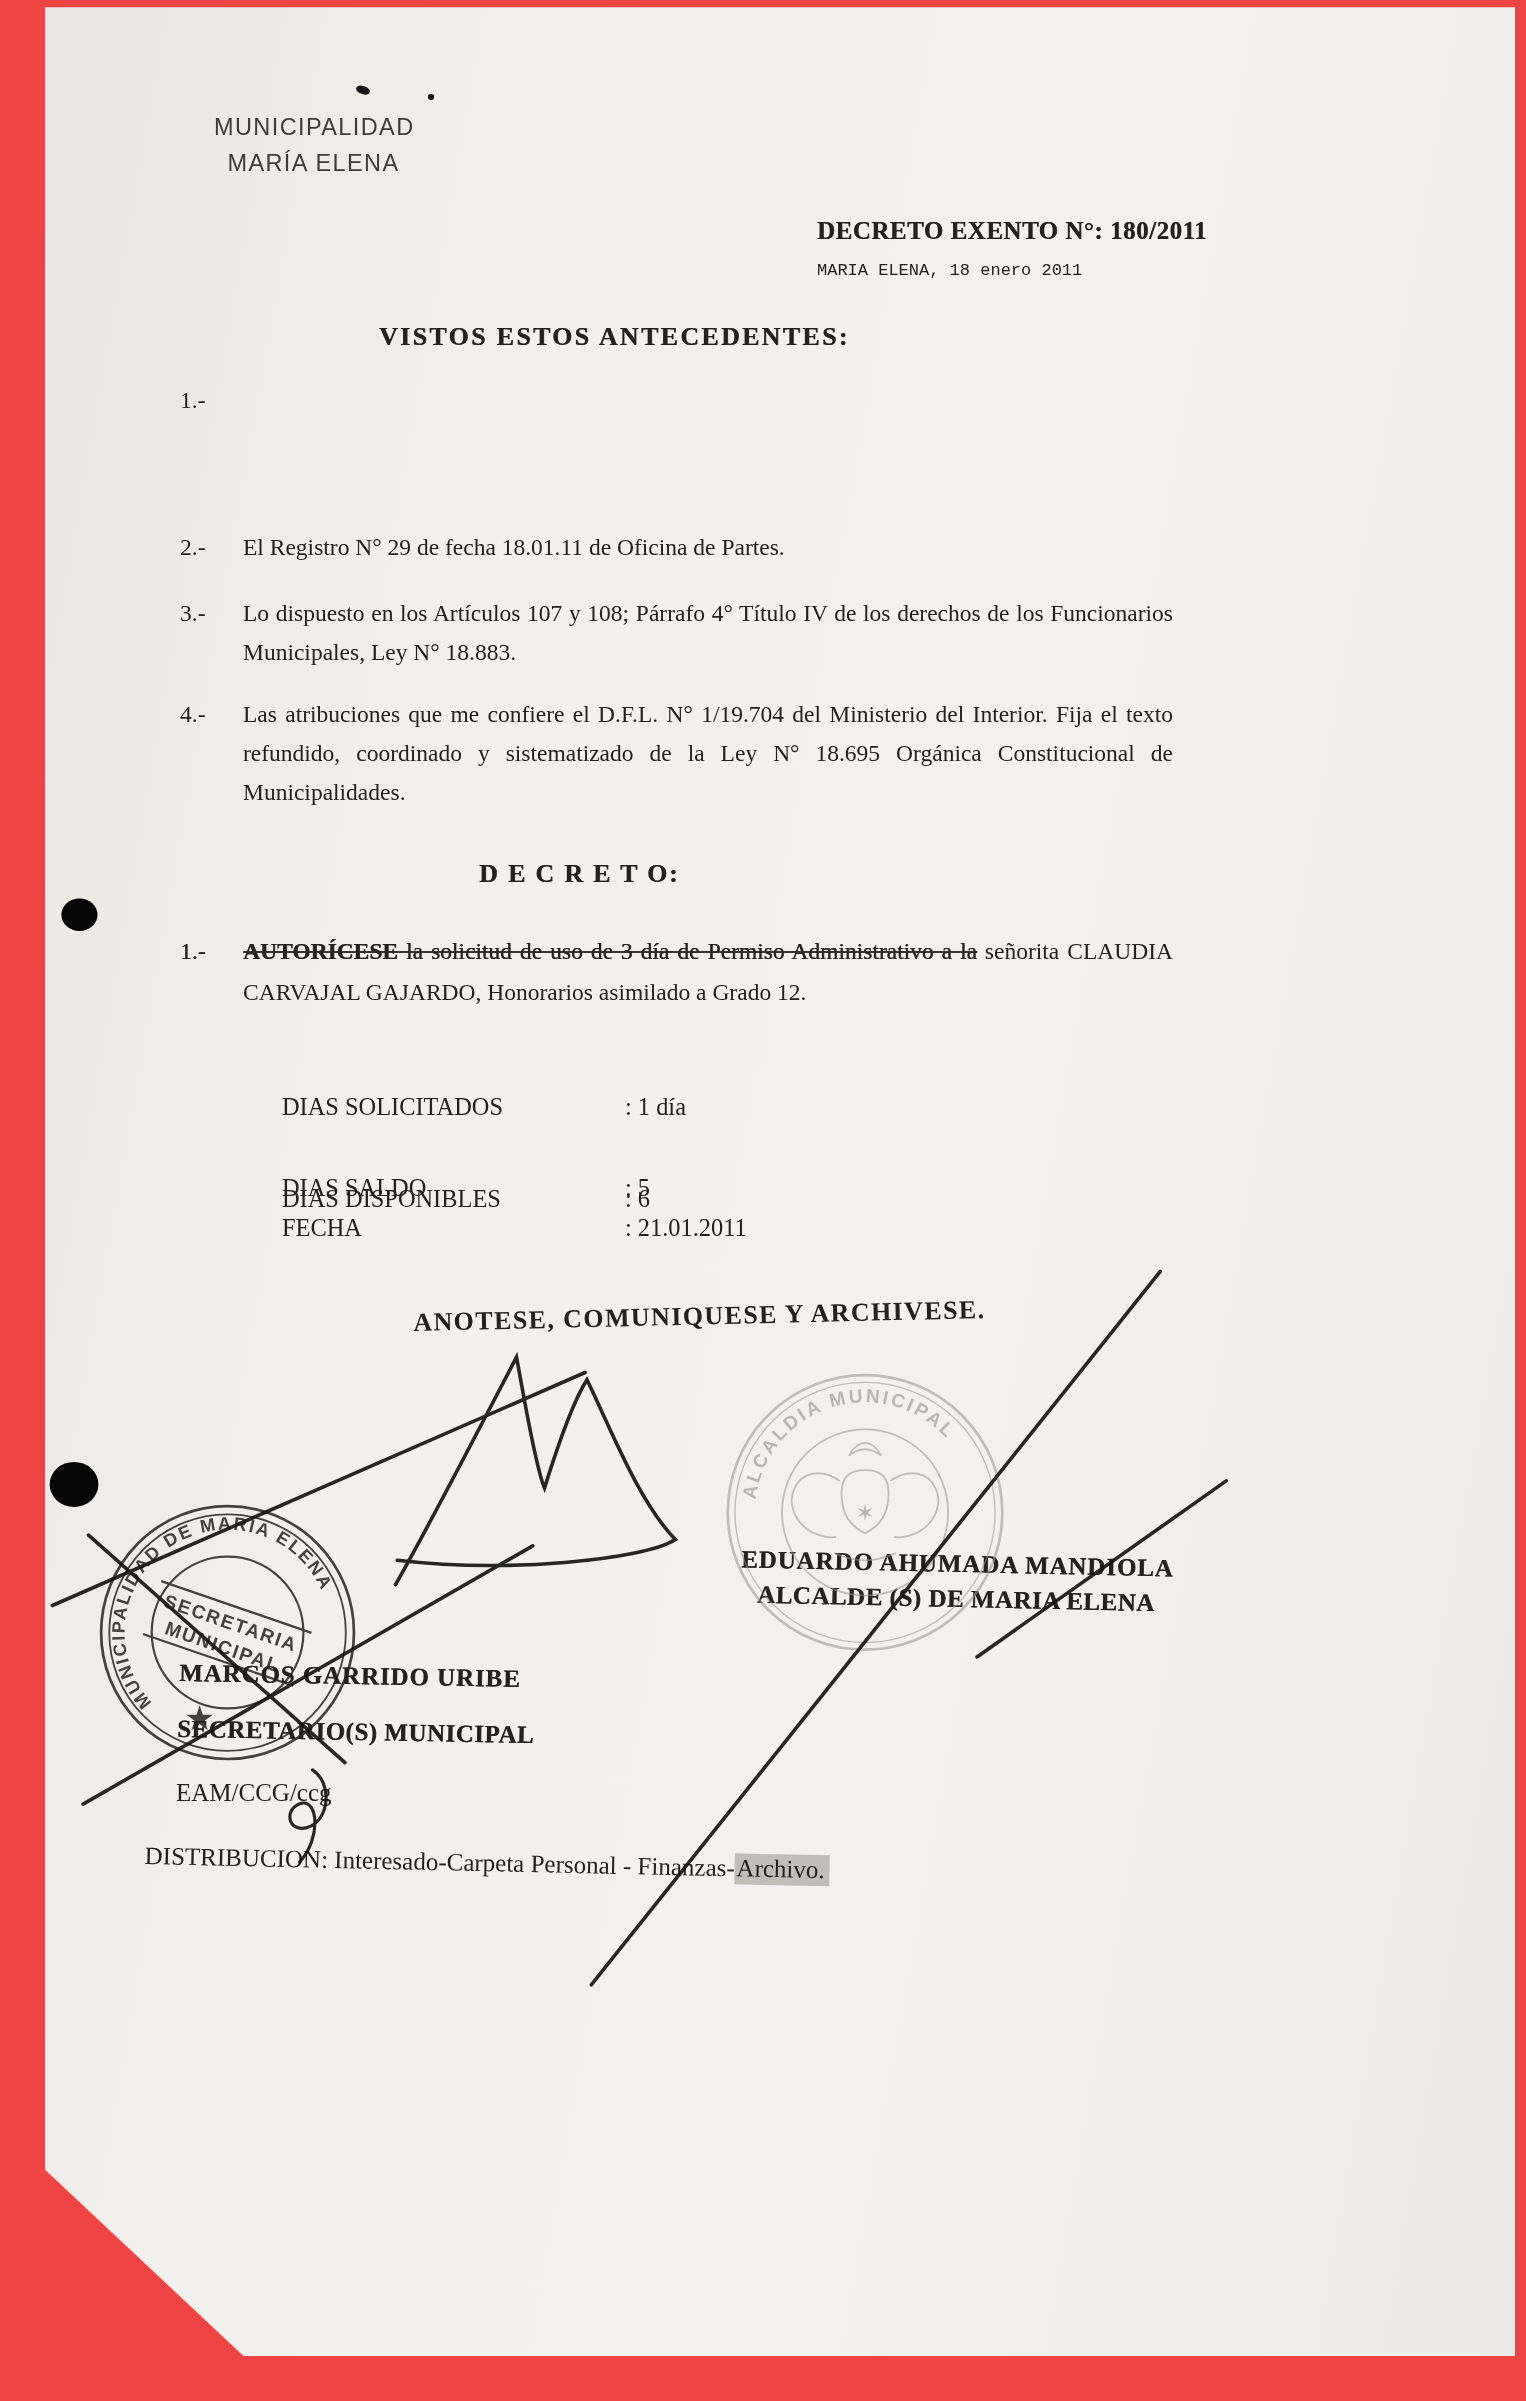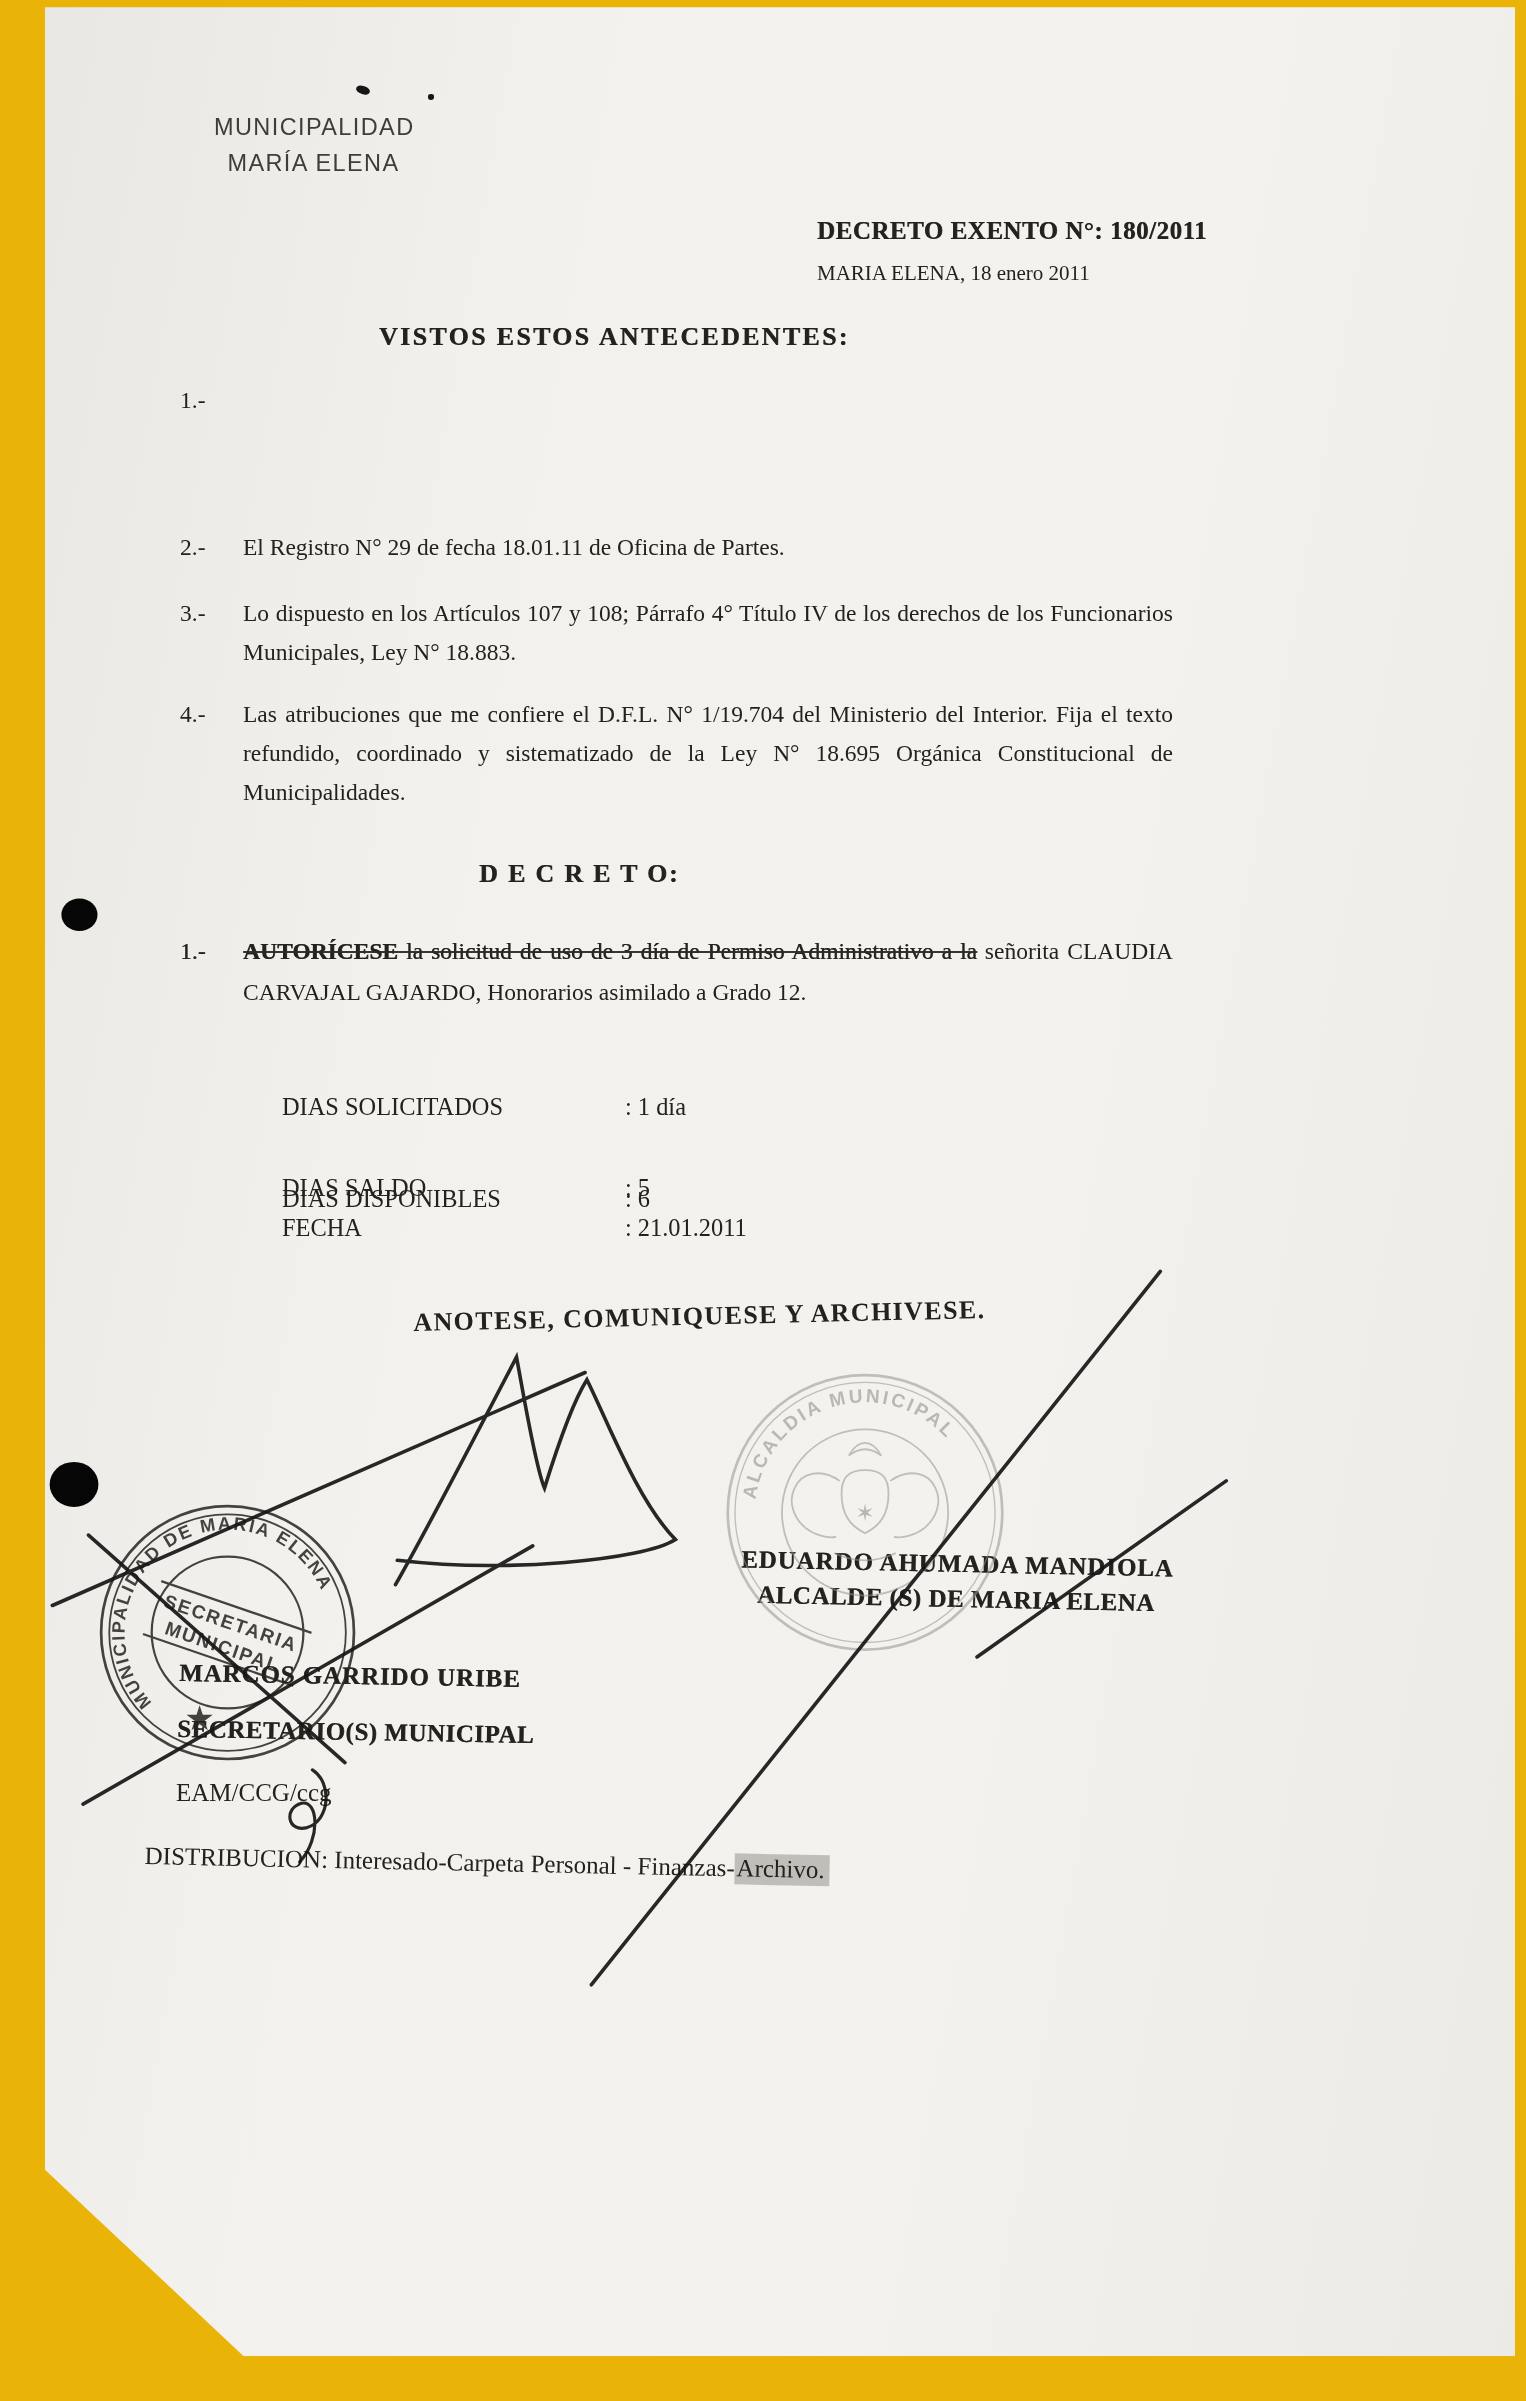--- a/index.html
+++ b/index.html
@@ -1,29 +1,29 @@
 <!DOCTYPE html>
 <html style="font-size:14.5px"><head>
 <meta charset="utf-8">
 <style>
   html,body{margin:0;padding:0;background:#000;}
-  #page{position:relative;width:1526px;height:2401px;background:#eab308;overflow:hidden;
+  #page{position:relative;width:1526px;height:2401px;background:#ef4444;overflow:hidden;
         font-family:"Liberation Serif",serif;color:#24221f;}
   #paper{position:absolute;left:45px;top:7.2px;width:1470px;height:2387px;
          background:linear-gradient(100deg,#e8e7e4 0%,#f2f1ee 28%,#f3f2ef 62%,#ebeae7 100%);
          clip-path:polygon(0 0,100% 0,100% 98.4%,13.5% 98.4%,0 90.6%);}
   .abs{position:absolute;}
   .smear{text-shadow:0.5px 0 0 rgba(42,40,36,.8);}
   .struck{text-decoration:line-through;text-decoration-thickness:1.8px;
           text-decoration-color:rgba(45,42,38,.7);}
   #letterhead{left:169px;top:102px;font-family:"Liberation Sans",sans-serif;
               font-size:23.5px;line-height:36px;letter-spacing:1.4px;color:#3f3d3a;text-align:center;width:199px;}
   .tick{background:#161616;border-radius:45%;}
   #decree-label{left:772px;top:210px;font-size:25px;font-weight:700;letter-spacing:0.5px;width:452px;}
-  #date-line{left:772px;top:254px;font-size:21px;width:452px;}
+  #date-line{left:772px;top:254px;font-size:17px;width:452px;font-family:Liberation Mono, monospace;}
   #vistos-heading{left:334px;top:315px;font-size:26px;font-weight:700;letter-spacing:2.3px;}
   .item{position:absolute;left:135px;width:1039px;font-size:23.5px;line-height:39px;}
   .item .num{position:absolute;left:0;top:0;}
   .item .body{display:block;margin-left:63px;width:930px;text-align:justify;}
   #decreto-heading{left:434px;top:852px;font-size:26px;font-weight:700;letter-spacing:1.8px;}
   #decreto-item{top:924px;line-height:41px;}
   .day-row{position:absolute;left:237px;width:632px;font-size:24.4px;}
   .day-row .val{position:absolute;left:343px;top:0;}
   #closing{left:368px;top:1301px;font-size:26px;font-weight:700;letter-spacing:1.4px;
            transform:rotate(-1.3deg);transform-origin:left top;}

